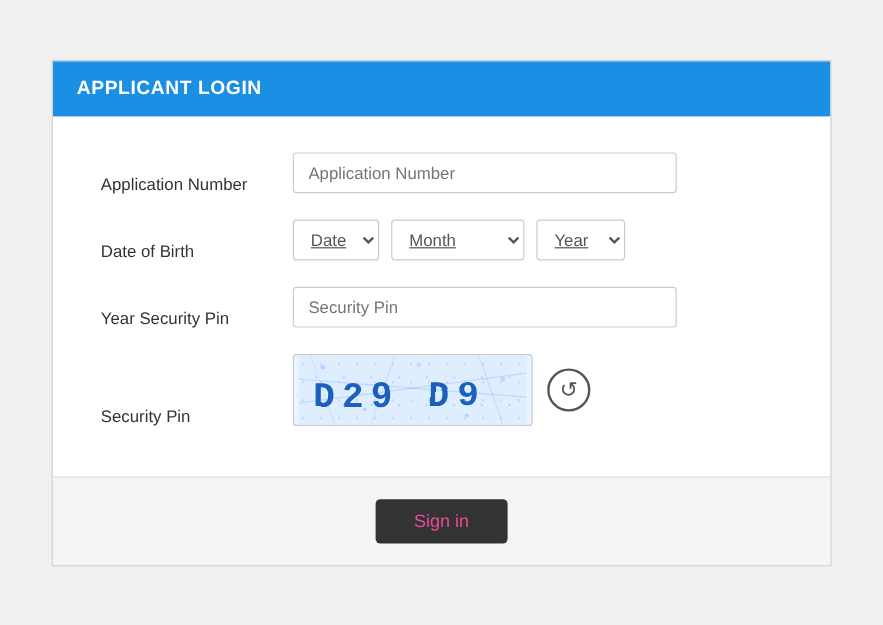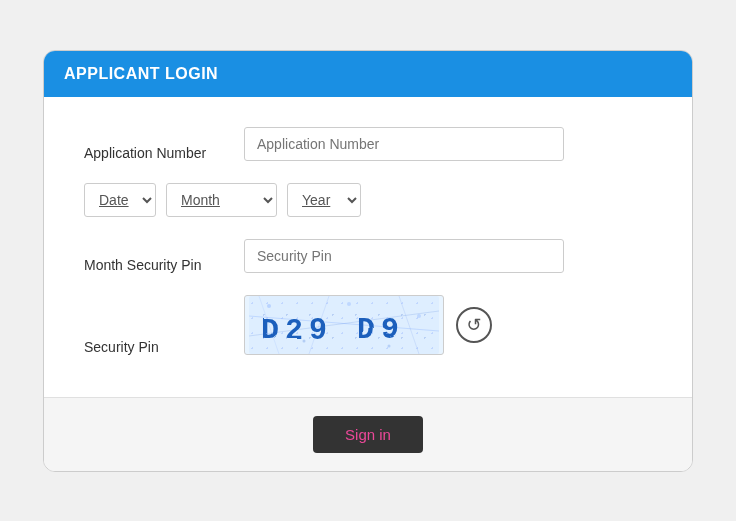--- a/index.html
+++ b/index.html
@@ -9,21 +9,21 @@
       display: flex;
       justify-content: center;
       align-items: center;
       min-height: 521px;
       width: 736px;
     }
     .outer-container {
       background: #fff;
       border: 1px solid #ccc;
       width: 650px;
-      border-radius: 12px;
+      border-radius: 0;
       overflow: hidden;
     }
     .header {
       background: #1a8fe3;
       padding: 14px 20px;
     }
     .header-title {
       color: #fff;
       font-size: 16px;
       font-weight: bold;
@@ -138,20 +138,21 @@
   <div class="form-body">
 
     <div class="form-row">
       <label class="form-label">Application Number</label>
       <div class="form-controls">
         <input type="text" class="text-input" placeholder="Application Number" style="">
       </div>
     </div>
 
     <div class="form-row">
+      <label class="form-label">Date of Birth</label>
       <div class="form-controls">
         <select class="dob-select">
           <option>Date</option>
           <option>1</option><option>2</option><option>3</option><option>4</option><option>5</option>
           <option>6</option><option>7</option><option>8</option><option>9</option><option>10</option>
           <option>11</option><option>12</option><option>13</option><option>14</option><option>15</option>
           <option>16</option><option>17</option><option>18</option><option>19</option><option>20</option>
           <option>21</option><option>22</option><option>23</option><option>24</option><option>25</option>
           <option>26</option><option>27</option><option>28</option><option>29</option><option>30</option>
           <option>31</option>
@@ -165,21 +166,21 @@
         </select>
         <select class="dob-select">
           <option>Year</option>
           <option>2005</option><option>2000</option><option>1995</option>
           <option>1990</option><option>1985</option><option>1980</option>
         </select>
       </div>
     </div>
 
     <div class="form-row">
-      <label class="form-label">Month Security Pin</label>
+      <label class="form-label">Year Security Pin</label>
       <div class="form-controls">
         <input type="text" class="text-input" placeholder="Security Pin" style="">
       </div>
     </div>
 
     <div class="form-row">
       <label class="form-label">Security Pin</label>
       <div class="form-controls captcha-area">
         <div class="captcha-image">
           <div class="captcha-noise"></div>

